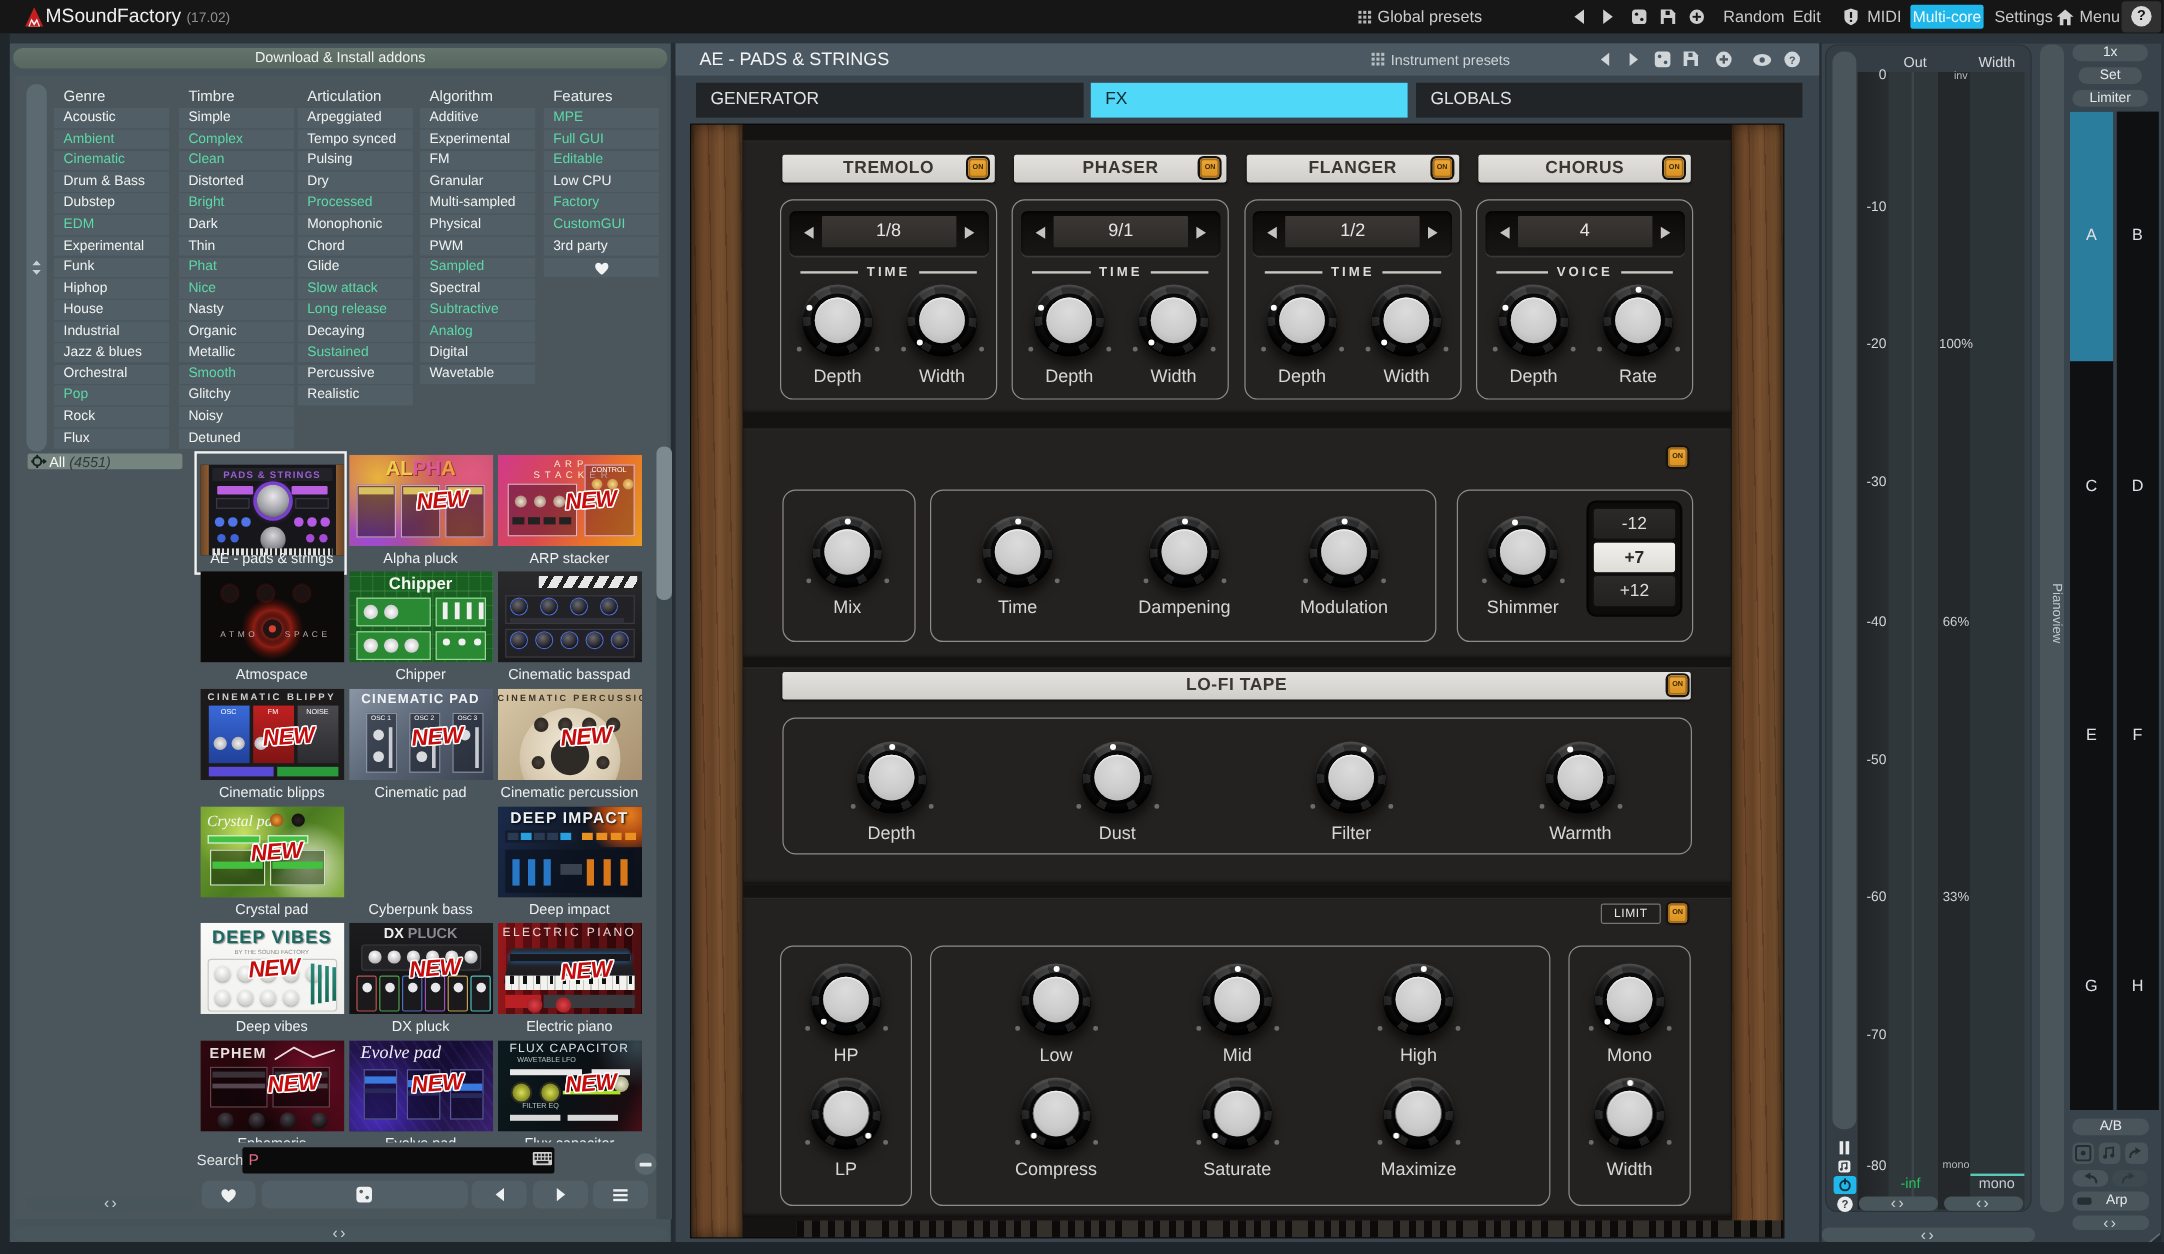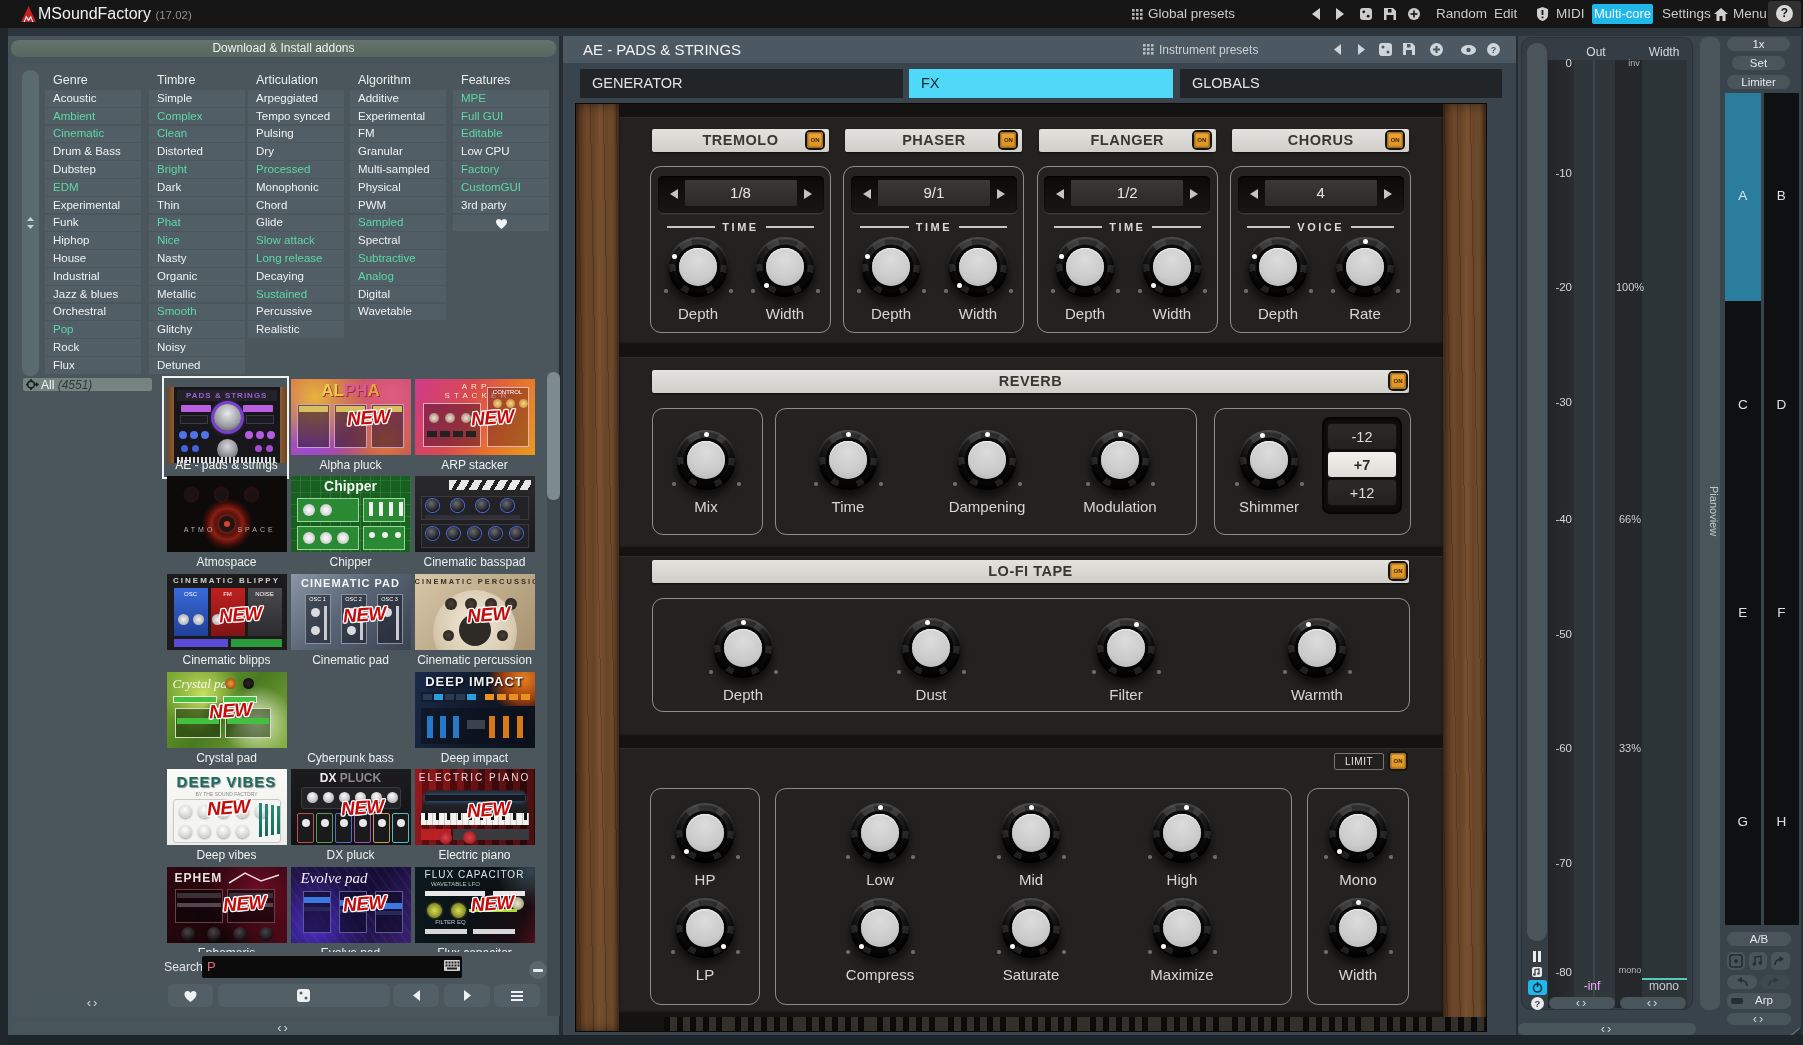--- a/index.html
+++ b/index.html
@@ -804,21 +804,20 @@
         </div>
         <div class="klab" style="left:599px;top:201px;width:120px;font-size:15px">Depth</div>
 <div class="k" style="left:716px;top:133px;width:60px;height:60px">
           <div class="kb"></div>
           <div class="kf"></div>
           <div class="kd" style="left:28px;top:2px"></div>
           <div class="kt" style="left:-4px;top:52px"></div>
           <div class="kt" style="left:61px;top:52px"></div>
         </div>
         <div class="klab" style="left:686px;top:201px;width:120px;font-size:15px">Rate</div>
-<div class="shead" style="left:33px;top:266px;width:757px;height:23px;line-height:23px">REVERB</div>
 <div class="on" style="left:771px;top:269px">ON</div>
 <div class="obox" style="left:33px;top:304px;width:111px;height:127px"></div>
 <div class="obox" style="left:156px;top:304px;width:422px;height:127px"></div>
 <div class="obox" style="left:595px;top:304px;width:197px;height:127px"></div>
 <div class="k" style="left:57px;top:326px;width:60px;height:60px">
           <div class="kb"></div>
           <div class="kf"></div>
           <div class="kd" style="left:28px;top:2px"></div>
           <div class="kt" style="left:-4px;top:52px"></div>
           <div class="kt" style="left:61px;top:52px"></div>
@@ -1021,21 +1020,21 @@
       </svg>
 <div style="position:absolute;left:10px;top:944px;width:19px;height:15px;background:#20b7eb;border-radius:3px"></div>
 <svg style="left:14px;top:946px" width="11" height="11">
         <circle cx="5.5" cy="6" r="4" fill="none" stroke="#10323e" stroke-width="1.6"></circle>
         <rect x="4.7" y="0" width="1.6" height="5" fill="#10323e"></rect>
       </svg>
 <svg style="left:13px;top:961px" width="13" height="13">
         <circle cx="6.5" cy="6.5" r="6.5" fill="#e8eaec"></circle>
         <text x="6.5" y="10" font-size="9.5" font-weight="bold" text-anchor="middle" fill="#343d43">?</text>
       </svg>
-<div class="ct" style="left:54px;top:943px;width:40px;font-size:12px;color:#f0abfc">-inf</div>
+<div class="ct" style="left:54px;top:943px;width:40px;font-size:12px;color:#22c55e">-inf</div>
 <div class="ct" style="left:126px;top:943px;width:40px;font-size:12px;color:#c6cccf">mono</div>
 <div class="hdl" style="left:31px;top:961px;width:66px;height:12px">‹›</div>
 <div class="hdl" style="left:102px;top:961px;width:66px;height:12px">‹›</div>
 <div class="pvert"></div>
 <div style="position:absolute;left:182px;top:430px;width:20px;height:90px;color:#c2cacd;font-size:11px;writing-mode:vertical-rl;text-align:center">Pianoview</div>
 <div class="rpill" style="left:209px;top:1px;width:63px;height:14px;line-height:14px;font-size:11.5px">1x</div>
 <div class="rpill" style="left:214px;top:20px;width:53px;height:14px;line-height:14px;font-size:11.5px">Set</div>
 <div class="rpill" style="left:209px;top:39px;width:63px;height:14px;line-height:14px;font-size:11.5px">Limiter</div>
 <div style="position:absolute;left:207px;top:57px;width:35.5px;height:831.5px;background:#0e1012"></div>
 <div style="position:absolute;left:245.5px;top:57px;width:35.5px;height:831.5px;background:#0e1012"></div>

